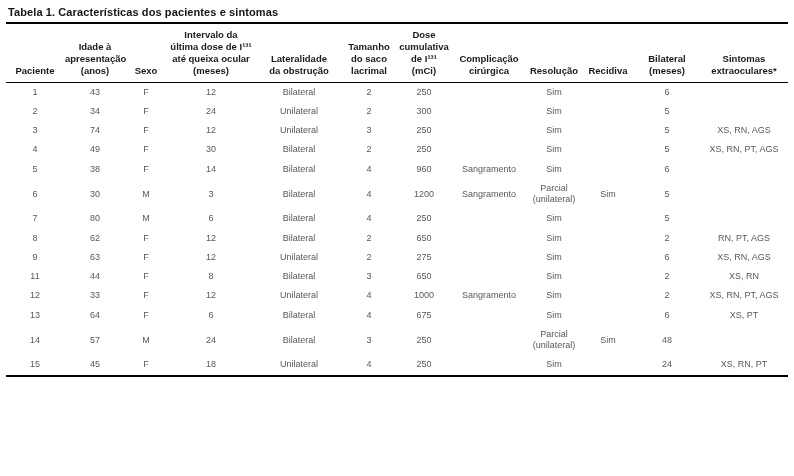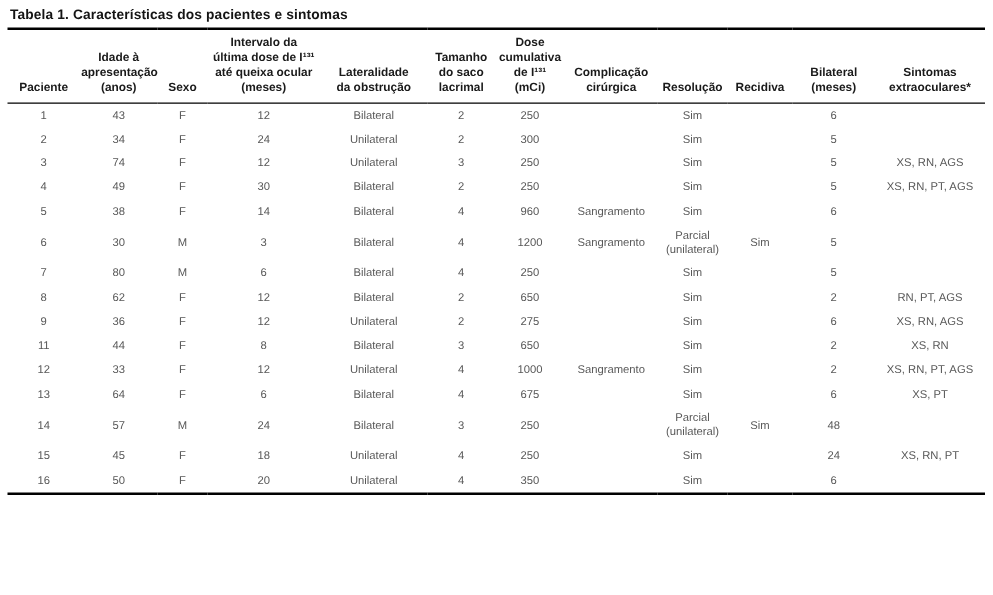--- a/index.html
+++ b/index.html
@@ -196,21 +196,21 @@
           <td>2</td>
           <td>650</td>
           <td></td>
           <td>Sim</td>
           <td></td>
           <td>2</td>
           <td>RN, PT, AGS</td>
         </tr>
         <tr>
           <td>9</td>
-          <td>36</td>
+          <td>63</td>
           <td>F</td>
           <td>12</td>
           <td>Unilateral</td>
           <td>2</td>
           <td>275</td>
           <td></td>
           <td>Sim</td>
           <td></td>
           <td>6</td>
           <td>XS, RN, AGS</td>
@@ -279,30 +279,16 @@
           <td>18</td>
           <td>Unilateral</td>
           <td>4</td>
           <td>250</td>
           <td></td>
           <td>Sim</td>
           <td></td>
           <td>24</td>
           <td>XS, RN, PT</td>
         </tr>
-        <tr>
-          <td>16</td>
-          <td>50</td>
-          <td>F</td>
-          <td>20</td>
-          <td>Unilateral</td>
-          <td>4</td>
-          <td>350</td>
-          <td></td>
-          <td>Sim</td>
-          <td></td>
-          <td>6</td>
-          <td></td>
-        </tr>
       </tbody>
   </table>
 
 </div>
 
 </body></html>

